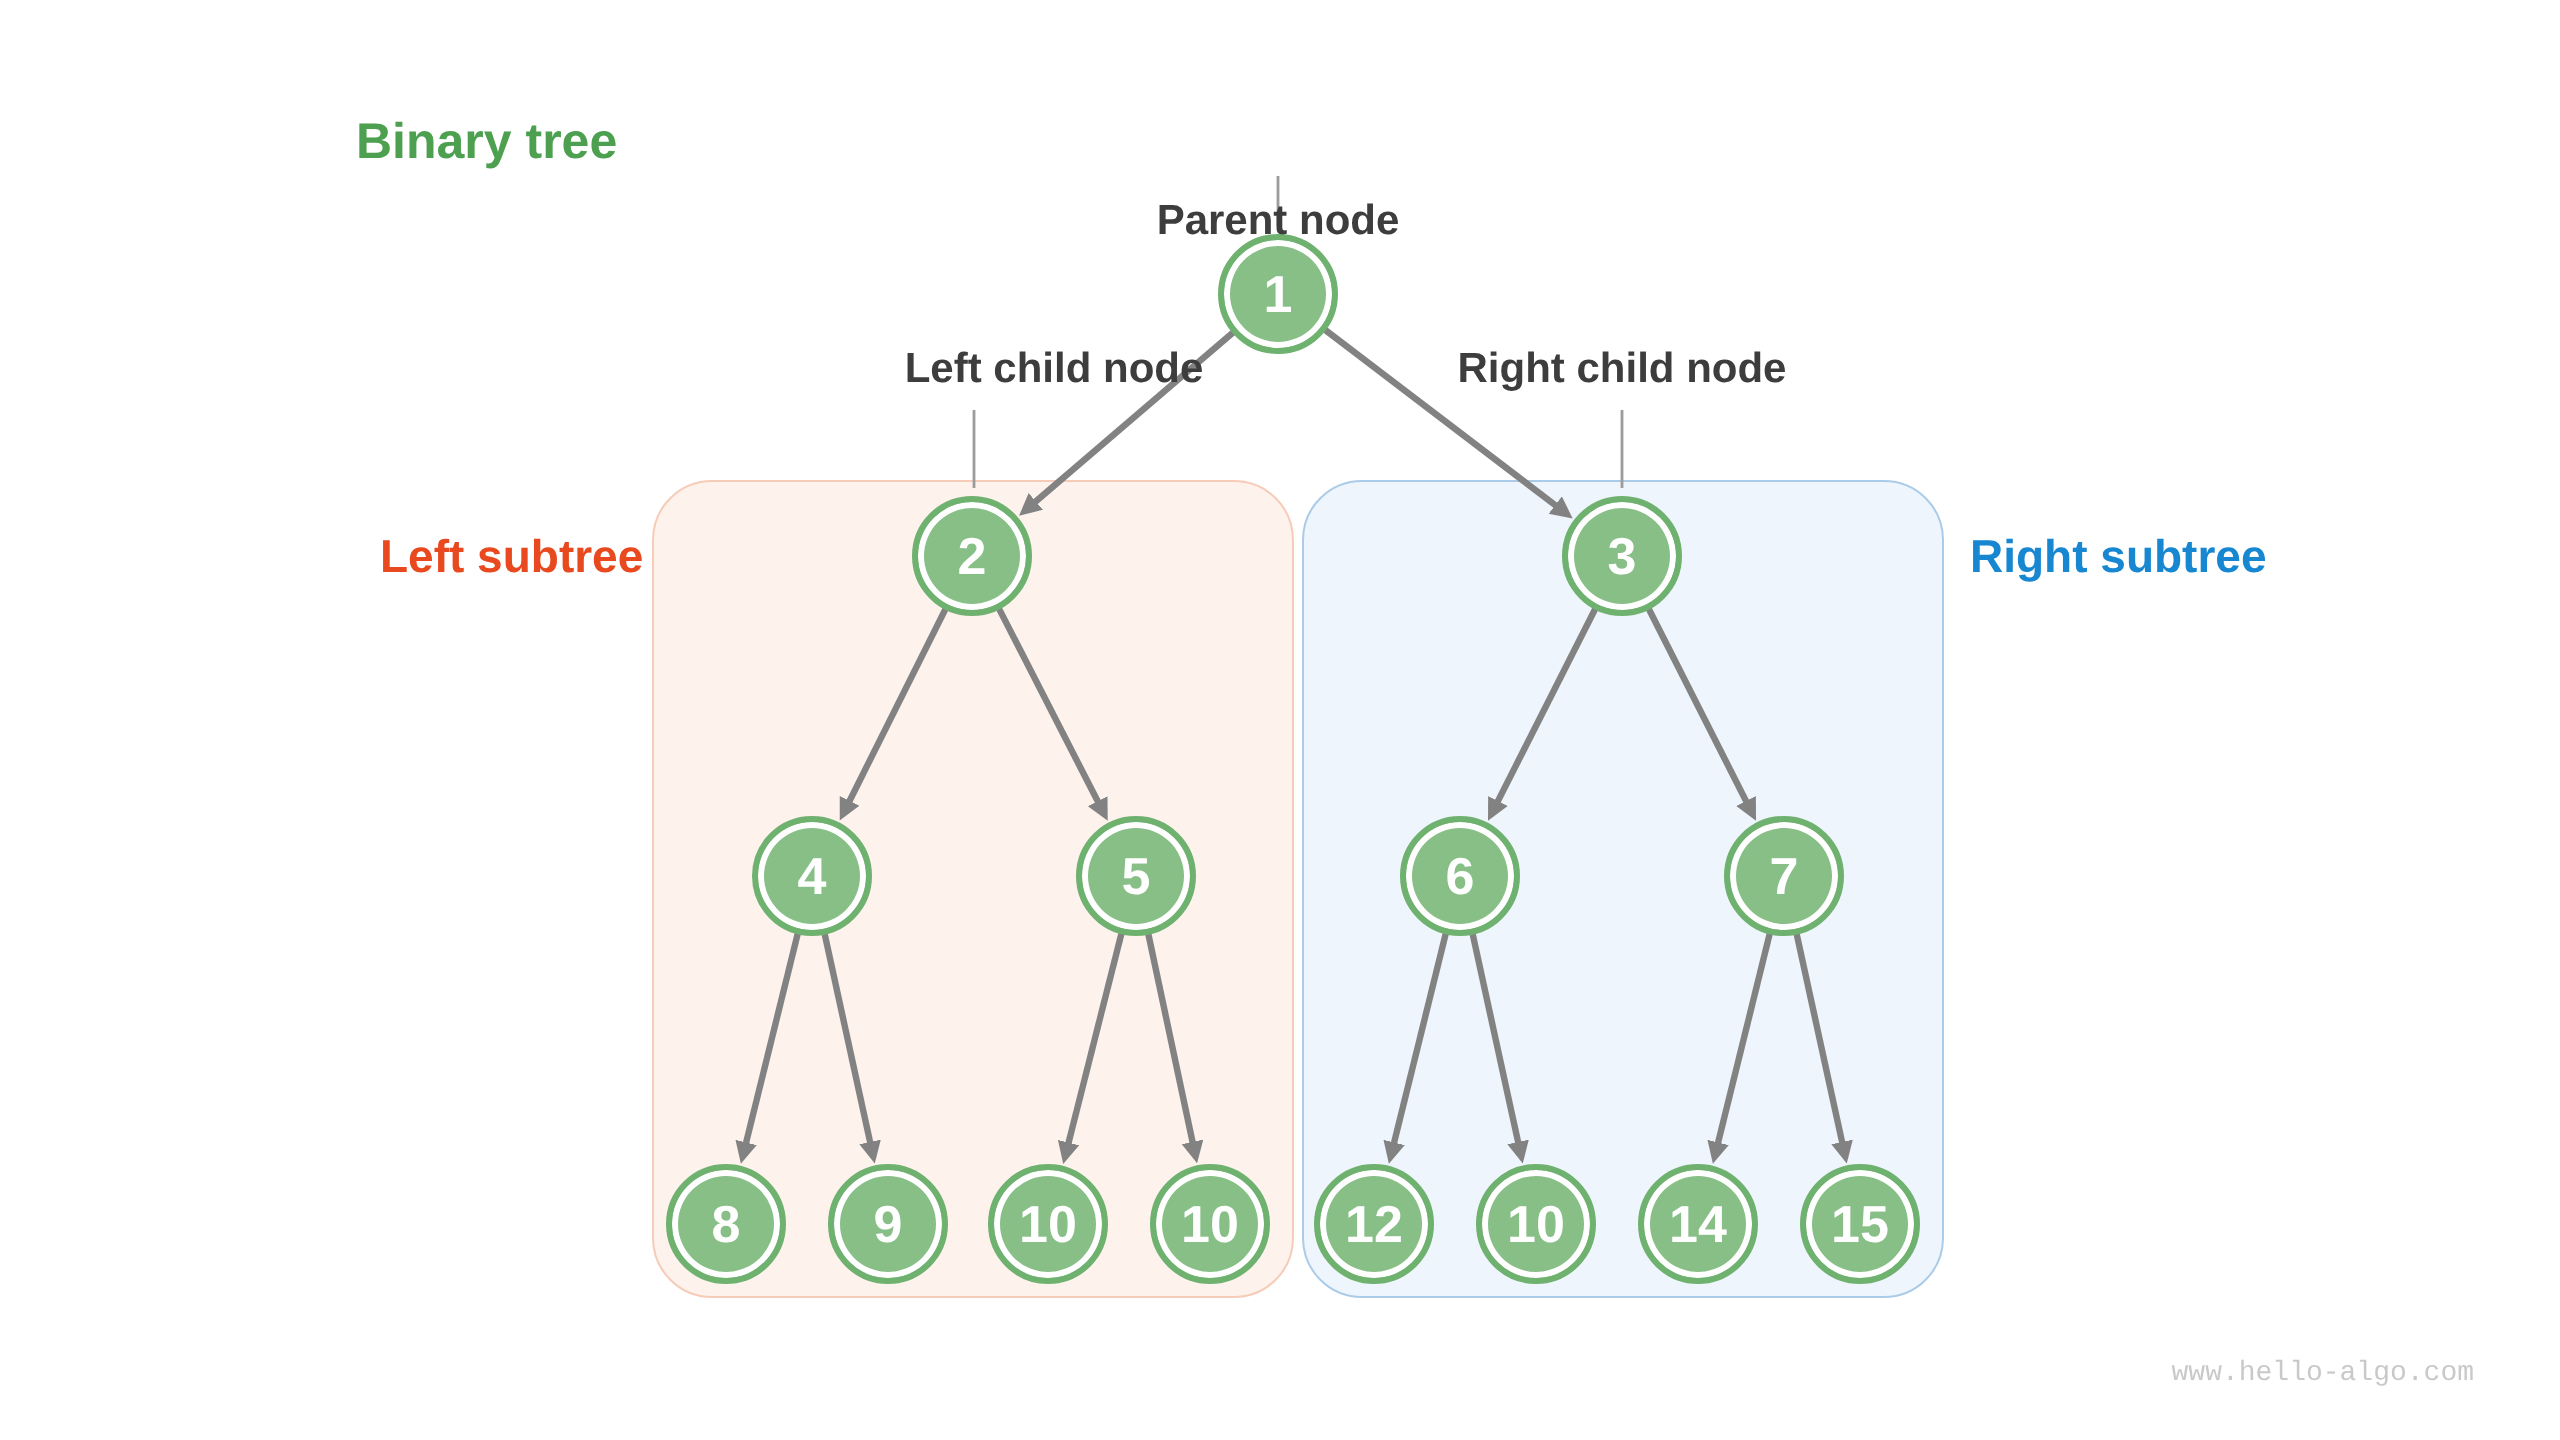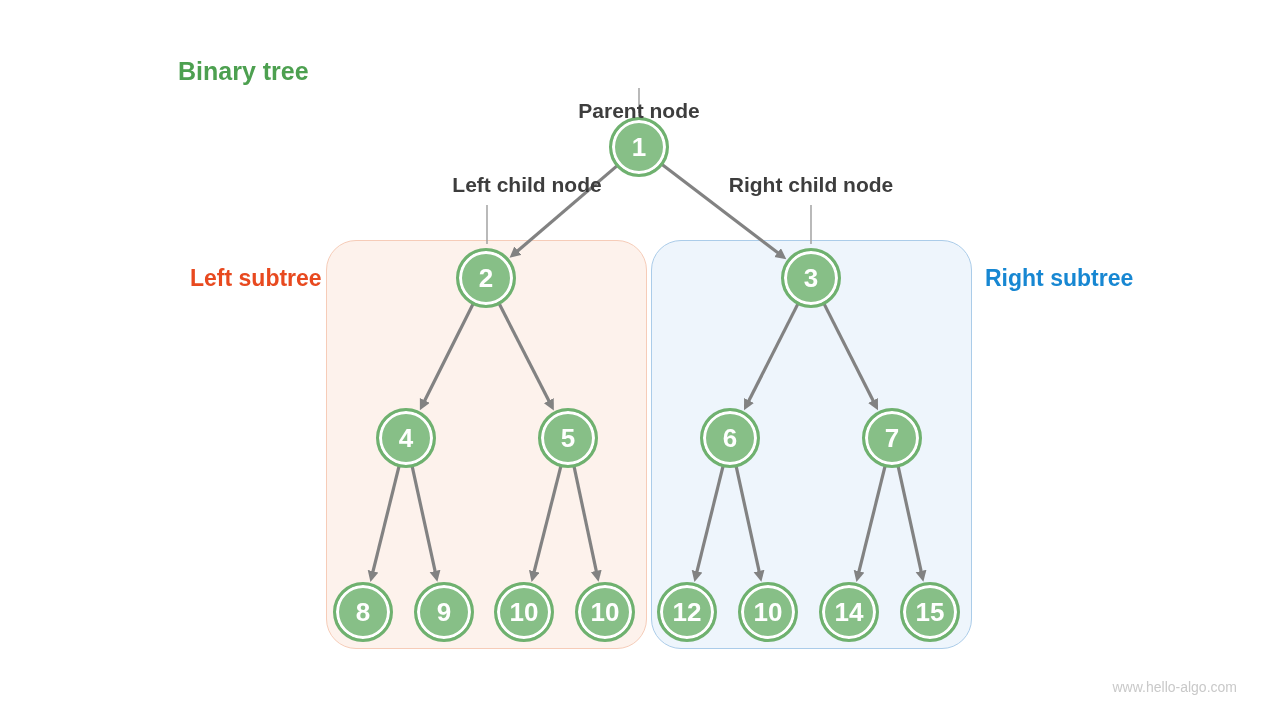--- a/index.html
+++ b/index.html
@@ -35,21 +35,21 @@
   #parent-label{left:639px;top:60px;margin-top:39px;}
   #left-child-label{left:487px;top:173px;margin-left:40px;}
   #right-child-label{left:811px;top:173px;}
   .subtree-label{
     position:absolute;top:265px;font-size:23px;font-weight:bold;white-space:nowrap;z-index:4;
   }
   #left-subtree-label{left:190px;color:var(--left-subtree-color,#E8491F);}
   #right-subtree-label{left:985px;color:var(--right-subtree-color,#1787D2);}
   .watermark{
     position:absolute;right:43px;top:679px;
-    font-family:Liberation Sans, sans-serif;font-size:14px;
+    font-family:Liberation Mono, monospace;font-size:14px;
     color:var(--watermark-color,#C9C9C9);z-index:4;
   }
 </style>
 </head>
 <body>
 
 <div class="canvas" style="--title-color: #4DA050; --dark-label: #3D3D3D; --left-subtree-color: #E8491F; --right-subtree-color: #1787D2; --node-fill: #87BF87; --node-ring: #6FB16F; --node-text: #FFFFFF; --left-box-fill: #FDF2EC; --left-box-border: #F6CCB8; --right-box-fill: #EEF5FC; --right-box-border: #ABCCE9; --watermark-color: #C9C9C9;">
 
   <div class="diagram-title">Binary tree</div>
 

